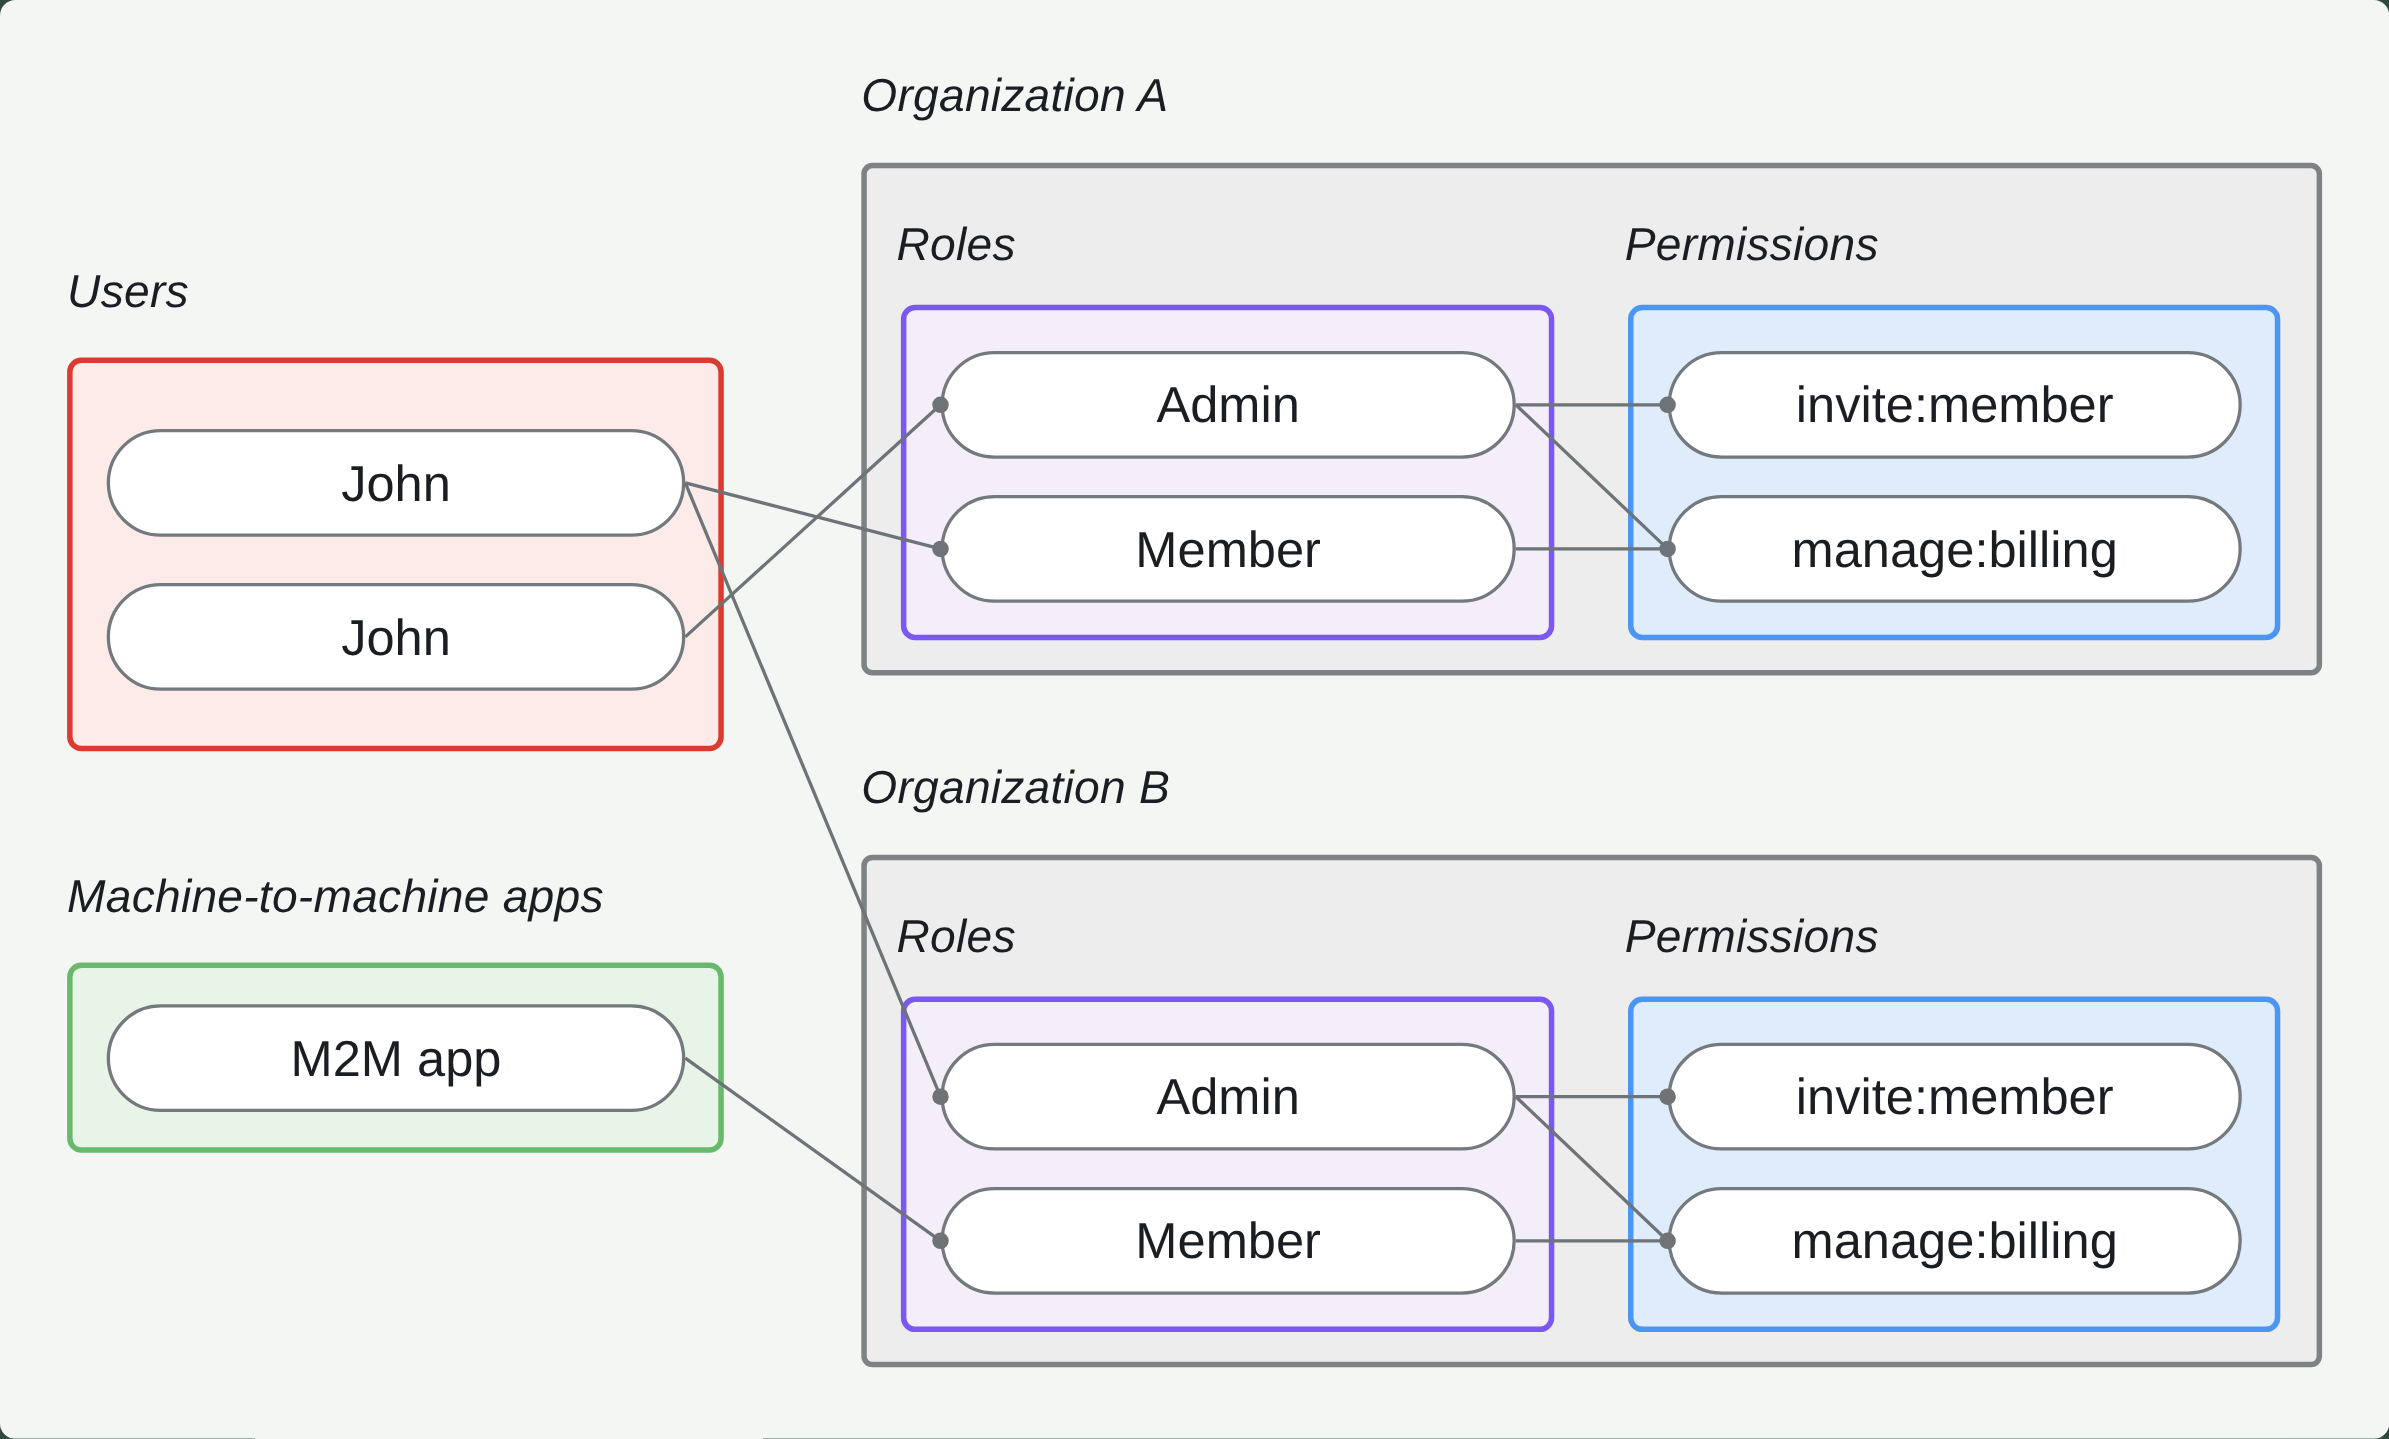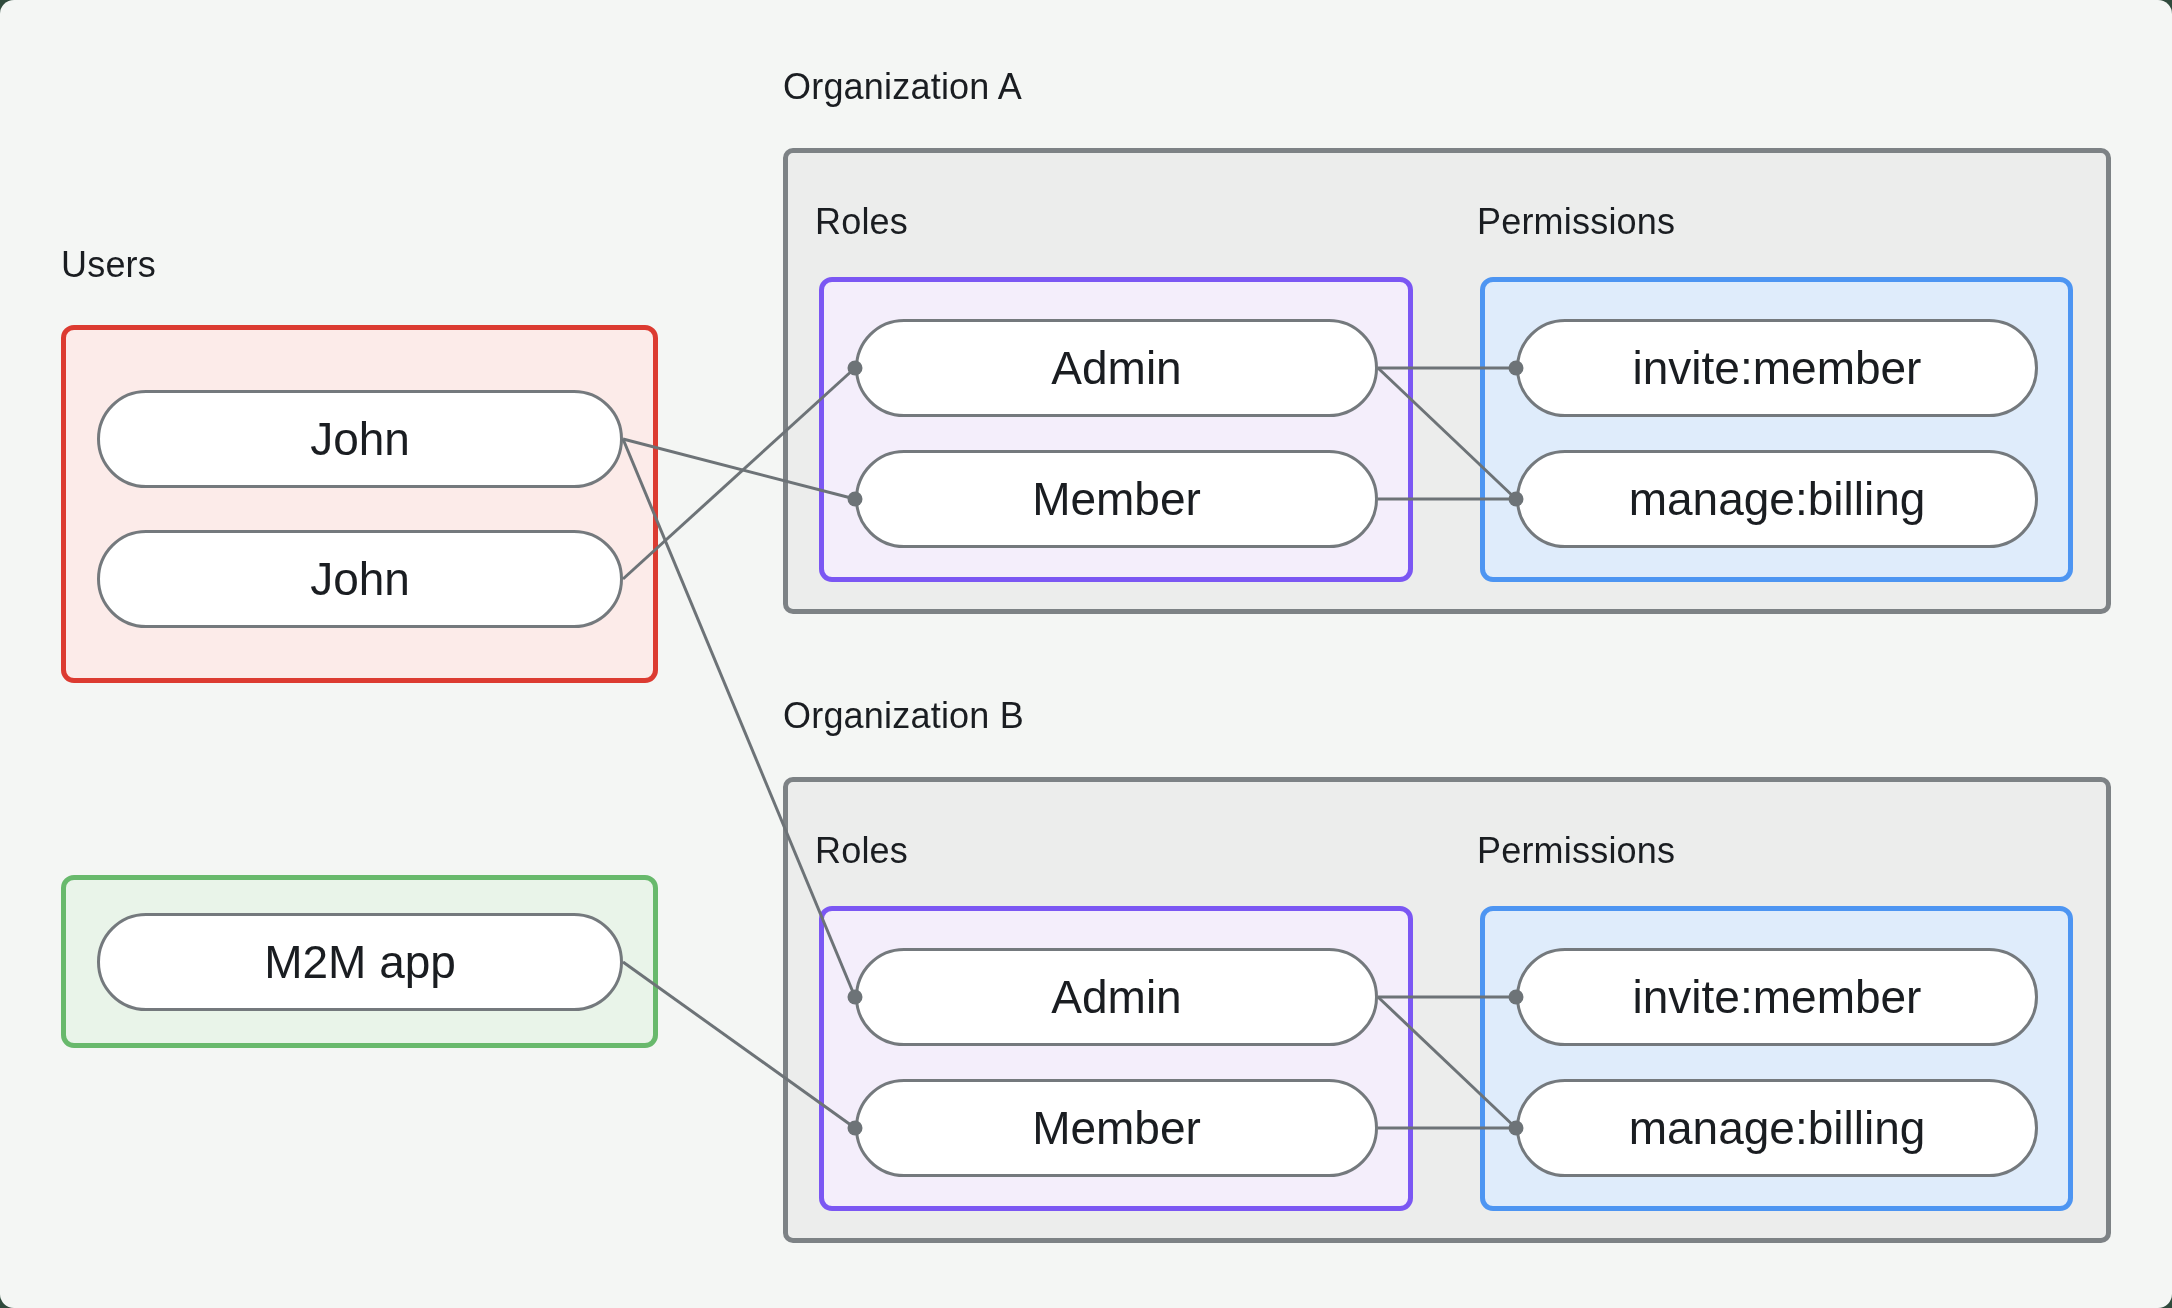--- a/index.html
+++ b/index.html
@@ -12,26 +12,27 @@
     position: relative;
     width: 2172px;
     height: 1308px;
     background: var(--background, #f4f6f4);
     border-radius: 14px;
     overflow: hidden;
   }
 
   .section-label {
     position: absolute;
-    font-size: 36px;
+    font-size: 42px;
     font-weight: 500;
     line-height: 50px;
     color: var(--text, #1a1d21);
     letter-spacing: 0.2px;
     white-space: nowrap;
+    font-style: italic;
   }
 
   .group-box {
     position: absolute;
     box-sizing: border-box;
     border-radius: 13px;
   }
   .users-box {
     border: 5px solid var(--users-border, #dc3b31);
     background: var(--users-fill, #fcebe9);
@@ -95,20 +96,21 @@
   <div class="section-label" style="left:61px; top:240px;">Users</div>
   <div class="group-box users-box" style="left:61px; top:325px; width:597px; height:358px;">
     <div class="pill" style="left:31px; top:60px; width:526px;">
       <span class="pill-label">John</span>
     </div>
     <div class="pill" style="left:31px; top:200px; width:526px;">
       <span class="pill-label">John</span>
     </div>
   </div>
 
+  <div class="section-label" style="left:61px; top:790px;">Machine-to-machine apps</div>
   <div class="group-box m2m-box" style="left:61px; top:875px; width:597px; height:173px;">
     <div class="pill" style="left:31px; top:33px; width:526px;text-align:center;">
       <span class="pill-label">M2M app</span>
     </div>
   </div>
 
   <div class="section-label" style="left:783px; top:62px;">Organization A</div>
   <div class="group-box org-box" style="left:783px; top:148px; width:1328px; height:466px;">
     <div class="section-label" style="left:27px; top:44px;">Roles</div>
     <div class="group-box roles-box" style="left:31px; top:124px; width:594px; height:305px;">

